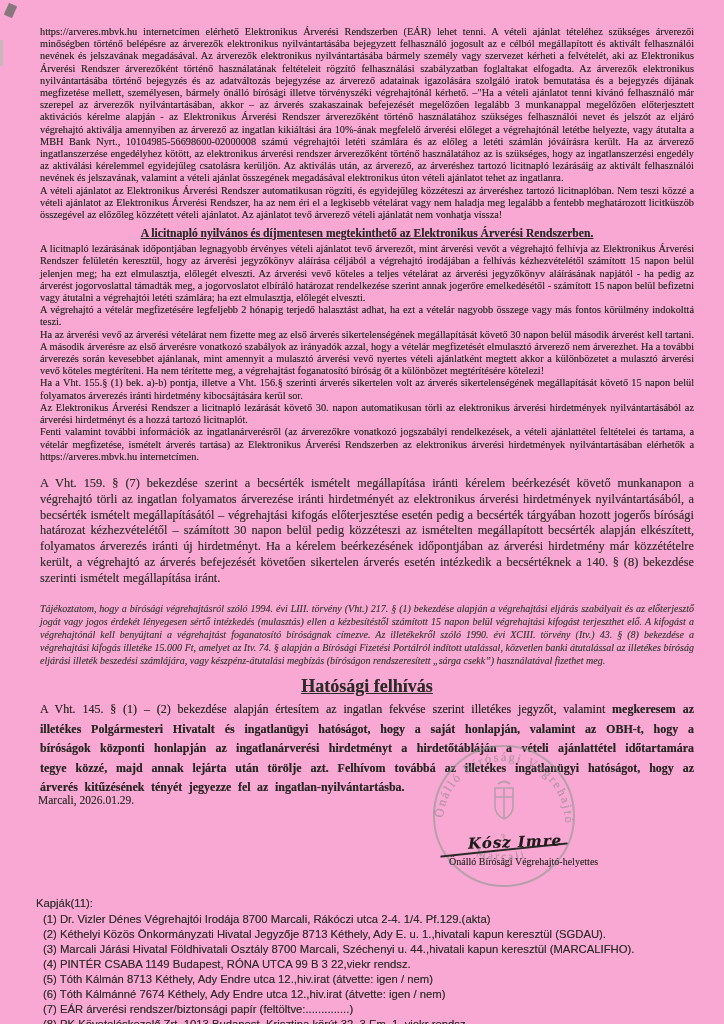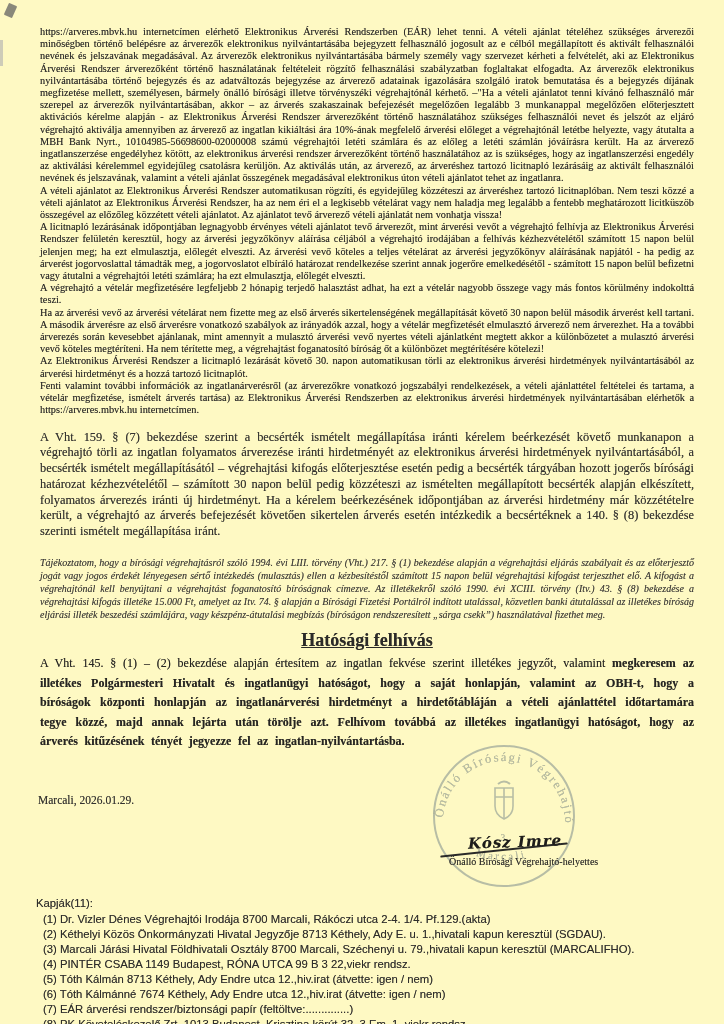--- a/index.html
+++ b/index.html
@@ -1,20 +1,20 @@
 <!DOCTYPE html>
 <html lang="hu"><head>
 <meta charset="utf-8">
 <style>
   html,body{margin:0;padding:0;background:#e8e8e6;}
   .page{
     position:relative;
     width:724px;height:1024px;
     margin:0 auto;
-    background:#fef9c3;
+    background:#f9a8d4;
     overflow:hidden;
     font-family:"Liberation Serif","DejaVu Serif",serif;
     color:#2b2a28;
     text-shadow:0 0 .35px rgba(45,45,42,.55);
   }
   .content{padding:26px 30px 0 40px;}
   p{margin:0;}
   .body-text{
     font-size:10.3px;line-height:12.2px;text-align:justify;
   }
@@ -75,24 +75,26 @@
 
 <div class="page">
   <div class="speck"></div>
   <div class="speck2"></div>
 
   <div class="content">
     <p class="body-text">https://arveres.mbvk.hu internetcímen elérhető Elektronikus Árverési Rendszerben (EÁR) lehet tenni. A vételi ajánlat tételéhez szükséges árverezői minőségben történő belépésre az árverezők elektronikus nyilvántartásába bejegyzett felhasználó jogosult az e célból megállapított és aktivált felhasználói nevének és jelszavának megadásával. Az árverezők elektronikus nyilvántartásába bármely személy vagy szervezet kérheti a felvételét, aki az Elektronikus Árverési Rendszer árverezőként történő használatának feltételeit rögzítő felhasználási szabályzatban foglaltakat elfogadta. Az árverezők elektronikus nyilvántartásába történő bejegyzés és az adatváltozás bejegyzése az árverező adatainak igazolására szolgáló iratok bemutatása és a bejegyzés díjának megfizetése mellett, személyesen, bármely önálló bírósági illetve törvényszéki végrehajtónál kérhető. –"Ha a vételi ajánlatot tenni kívánó felhasználó már szerepel az árverezők nyilvántartásában, akkor – az árverés szakaszainak befejezését megelőzően legalább 3 munkanappal megelőzően előterjesztett aktivációs kérelme alapján - az Elektronikus Árverési Rendszer árverezőként történő használatához szükséges felhasználói nevet és jelszót az eljáró végrehajtó aktiválja amennyiben az árverező az ingatlan kikiáltási ára 10%-ának megfelelő árverési előleget a végrehajtónál letétbe helyezte, vagy átutalta a MBH Bank Nyrt., 10104985-56698600-02000008 számú végrehajtói letéti számlára és az előleg a letéti számlán jóváírásra került. Ha az árverező ingatlanszerzése engedélyhez kötött, az elektronikus árverési rendszer árverezőként történő használatához az is szükséges, hogy az ingatlanszerzési engedély az aktiválási kérelemmel egyidejűleg csatolásra kerüljön. Az aktiválás után, az árverező, az árveréshez tartozó licitnapló lezárásáig az aktivált felhasználói nevének és jelszavának, valamint a vételi ajánlat összegének megadásával elektronikus úton vételi ajánlatot tehet az ingatlanra.</p>
 
     <p class="body-text">A vételi ajánlatot az Elektronikus Árverési Rendszer automatikusan rögzíti, és egyidejűleg közzéteszi az árveréshez tartozó licitnaplóban. Nem teszi közzé a vételi ajánlatot az Elektronikus Árverési Rendszer, ha az nem éri el a legkisebb vételárat vagy nem haladja meg legalább a fentebb meghatározott licitküszöb összegével az előzőleg közzétett vételi ajánlatot. Az ajánlatot tevő árverező vételi ajánlatát nem vonhatja vissza!</p>
 
+    <p class="sec-heading">A licitnapló nyilvános és díjmentesen megtekinthető az Elektronikus Árverési Rendszerben.</p>
 
     <p class="body-text">A licitnapló lezárásának időpontjában legnagyobb érvényes vételi ajánlatot tevő árverezőt, mint árverési vevőt a végrehajtó felhívja az Elektronikus Árverési Rendszer felületén keresztül, hogy az árverési jegyzőkönyv aláírása céljából a végrehajtó irodájában a felhívás kézhezvételétől számított 15 napon belül jelenjen meg; ha ezt elmulasztja, előlegét elveszti. Az árverési vevő köteles a teljes vételárat az árverési jegyzőkönyv aláírásának napjától - ha pedig az árverést jogorvoslattal támadták meg, a jogorvoslatot elbíráló határozat rendelkezése szerint annak jogerőre emelkedésétől - számított 15 napon belül befizetni vagy átutalni a végrehajtói letéti számlára; ha ezt elmulasztja, előlegét elveszti.</p>
     <p class="body-text">A végrehajtó a vételár megfizetésére legfeljebb 2 hónapig terjedő halasztást adhat, ha ezt a vételár nagyobb összege vagy más fontos körülmény indokolttá teszi.</p>
     <p class="body-text">Ha az árverési vevő az árverési vételárat nem fizette meg az első árverés sikertelenségének megállapítását követő 30 napon belül második árverést kell tartani. A második árverésre az első árverésre vonatkozó szabályok az irányadók azzal, hogy a vételár megfizetését elmulasztó árverező nem árverezhet. Ha a további árverezés során kevesebbet ajánlanak, mint amennyit a mulasztó árverési vevő nyertes vételi ajánlatként megtett akkor a különbözetet a mulasztó árverési vevő köteles megtéríteni. Ha nem térítette meg, a végrehajtást foganatosító bíróság őt a különbözet megtérítésére kötelezi!</p>
+    <p class="body-text">Ha a Vht. 155.§ (1) bek. a)-b) pontja, illetve a Vht. 156.§ szerinti árverés sikertelen volt az árverés sikertelenségének megállapítását követő 15 napon belül folyamatos árverezés iránti hirdetmény kibocsájtására kerül sor.</p>
     <p class="body-text">Az Elektronikus Árverési Rendszer a licitnapló lezárását követő 30. napon automatikusan törli az elektronikus árverési hirdetmények nyilvántartásából az árverési hirdetményt és a hozzá tartozó licitnaplót.</p>
     <p class="body-text">Fenti valamint további információk az ingatlanárverésről (az árverezőkre vonatkozó jogszabályi rendelkezések, a vételi ajánlattétel feltételei és tartama, a vételár megfizetése, ismételt árverés tartása) az Elektronikus Árverési Rendszerben az elektronikus árverési hirdetmények nyilvántartásában elérhetők a https://arveres.mbvk.hu internetcímen.</p>
 
     <p class="vht159">A Vht. 159. § (7) bekezdése szerint a becsérték ismételt megállapítása iránti kérelem beérkezését követő munkanapon a végrehajtó törli az ingatlan folyamatos árverezése iránti hirdetményét az elektronikus árverési hirdetmények nyilvántartásából, a becsérték ismételt megállapításától – végrehajtási kifogás előterjesztése esetén pedig a becsérték tárgyában hozott jogerős bírósági határozat kézhezvételétől – számított 30 napon belül pedig közzéteszi az ismételten megállapított becsérték alapján elkészített, folyamatos árverezés iránti új hirdetményt. Ha a kérelem beérkezésének időpontjában az árverési hirdetmény már közzétételre került, a végrehajtó az árverés befejezését követően sikertelen árverés esetén intézkedik a becsértéknek a 140. § (8) bekezdése szerinti ismételt megállapítása iránt.</p>
 
     <p class="legal-notice">Tájékoztatom, hogy a bírósági végrehajtásról szóló 1994. évi LIII. törvény (Vht.) 217. § (1) bekezdése alapján a végrehajtási eljárás szabályait és az előterjesztő jogát vagy jogos érdekét lényegesen sértő intézkedés (mulasztás) ellen a kézbesítéstől számított 15 napon belül végrehajtási kifogást terjeszthet elő. A kifogást a végrehajtónál kell benyújtani a végrehajtást foganatosító bíróságnak címezve. Az illetékekről szóló 1990. évi XCIII. törvény (Itv.) 43. § (8) bekezdése a végrehajtási kifogás illetéke 15.000 Ft, amelyet az Itv. 74. § alapján a Bírósági Fizetési Portálról indított utalással, közvetlen banki átutalással az illetékes bíróság eljárási illeték beszedési számlájára, vagy készpénz-átutalási megbízás (bíróságon rendszeresített „sárga csekk”) használatával fizethet meg.</p>
 
     <p class="felhivas-heading">Hatósági felhívás</p>
 
     <p class="felhivas-body"><span>A Vht. 145. § (1) – (2) bekezdése alapján értesítem az ingatlan fekvése szerint illetékes jegyzőt, valamint </span><span class="bold-part">megkeresem az illetékes Polgármesteri Hivatalt és ingatlanügyi hatóságot, hogy a saját honlapján, valamint az OBH-t, hogy a bíróságok központi honlapján az ingatlanárverési hirdetményt a hirdetőtábláján a vételi ajánlattétel időtartamára tegye közzé, majd annak lejárta után törölje azt. Felhívom továbbá az illetékes ingatlanügyi hatóságot, hogy az árverés kitűzésének tényét jegyezze fel az ingatlan-nyilvántartásba.</span></p>
@@ -123,21 +125,21 @@
 
   <div class="sig-flourish"></div>
   <div class="sig-name">Kósz Imre</div>
   <div class="sig-title">Önálló Bírósági Végrehajtó-helyettes</div>
 
   <div class="recipients">
     <div class="r-title">Kapják(11):</div>
     <ul>
       <li>(1) Dr. Vizler Dénes Végrehajtói Irodája 8700 Marcali, Rákóczi utca 2-4. 1/4. Pf.129.(akta)</li>
       <li>(2) Kéthelyi Közös Önkormányzati Hivatal Jegyzője 8713 Kéthely, Ady E. u. 1.,hivatali kapun keresztül (SGDAU).</li>
-      <li>(3) Marcali Járási Hivatal Földhivatali Osztály 8700 Marcali, Széchenyi u. 79.,hivatali kapun keresztül (MARCALIFHO).</li>
+      <li>(3) Marcali Járási Hivatal Földhivatali Osztály 8700 Marcali, Széchenyi u. 44.,hivatali kapun keresztül (MARCALIFHO).</li>
       <li>(4) PINTÉR CSABA 1149 Budapest, RÓNA UTCA 99 B 3 22,viekr rendsz.</li>
       <li>(5) Tóth Kálmán 8713 Kéthely, Ady Endre utca 12.,hiv.irat (átvette: igen / nem)</li>
       <li>(6) Tóth Kálmánné 7674 Kéthely, Ady Endre utca 12.,hiv.irat (átvette: igen / nem)</li>
       <li>(7) EÁR árverési rendszer/biztonsági papír (feltöltve:..............)</li>
       <li>(8) PK Követeléskezelő Zrt. 1013 Budapest, Krisztina körút 32. 3.Em. 1.,viekr rendsz.</li>
       <li>(9) Dr. Horváth László 8700 Marcali, Szigetvári utca 51.,cég kapun keresztül (51303181).</li>
       <li>(10) TÓTH ÁRPÁDNÉ 8713 Kéthely, Ady Endre utca 12,hiv.irat (átvette: igen / nem)</li>
     </ul>
   </div>
 </div>

